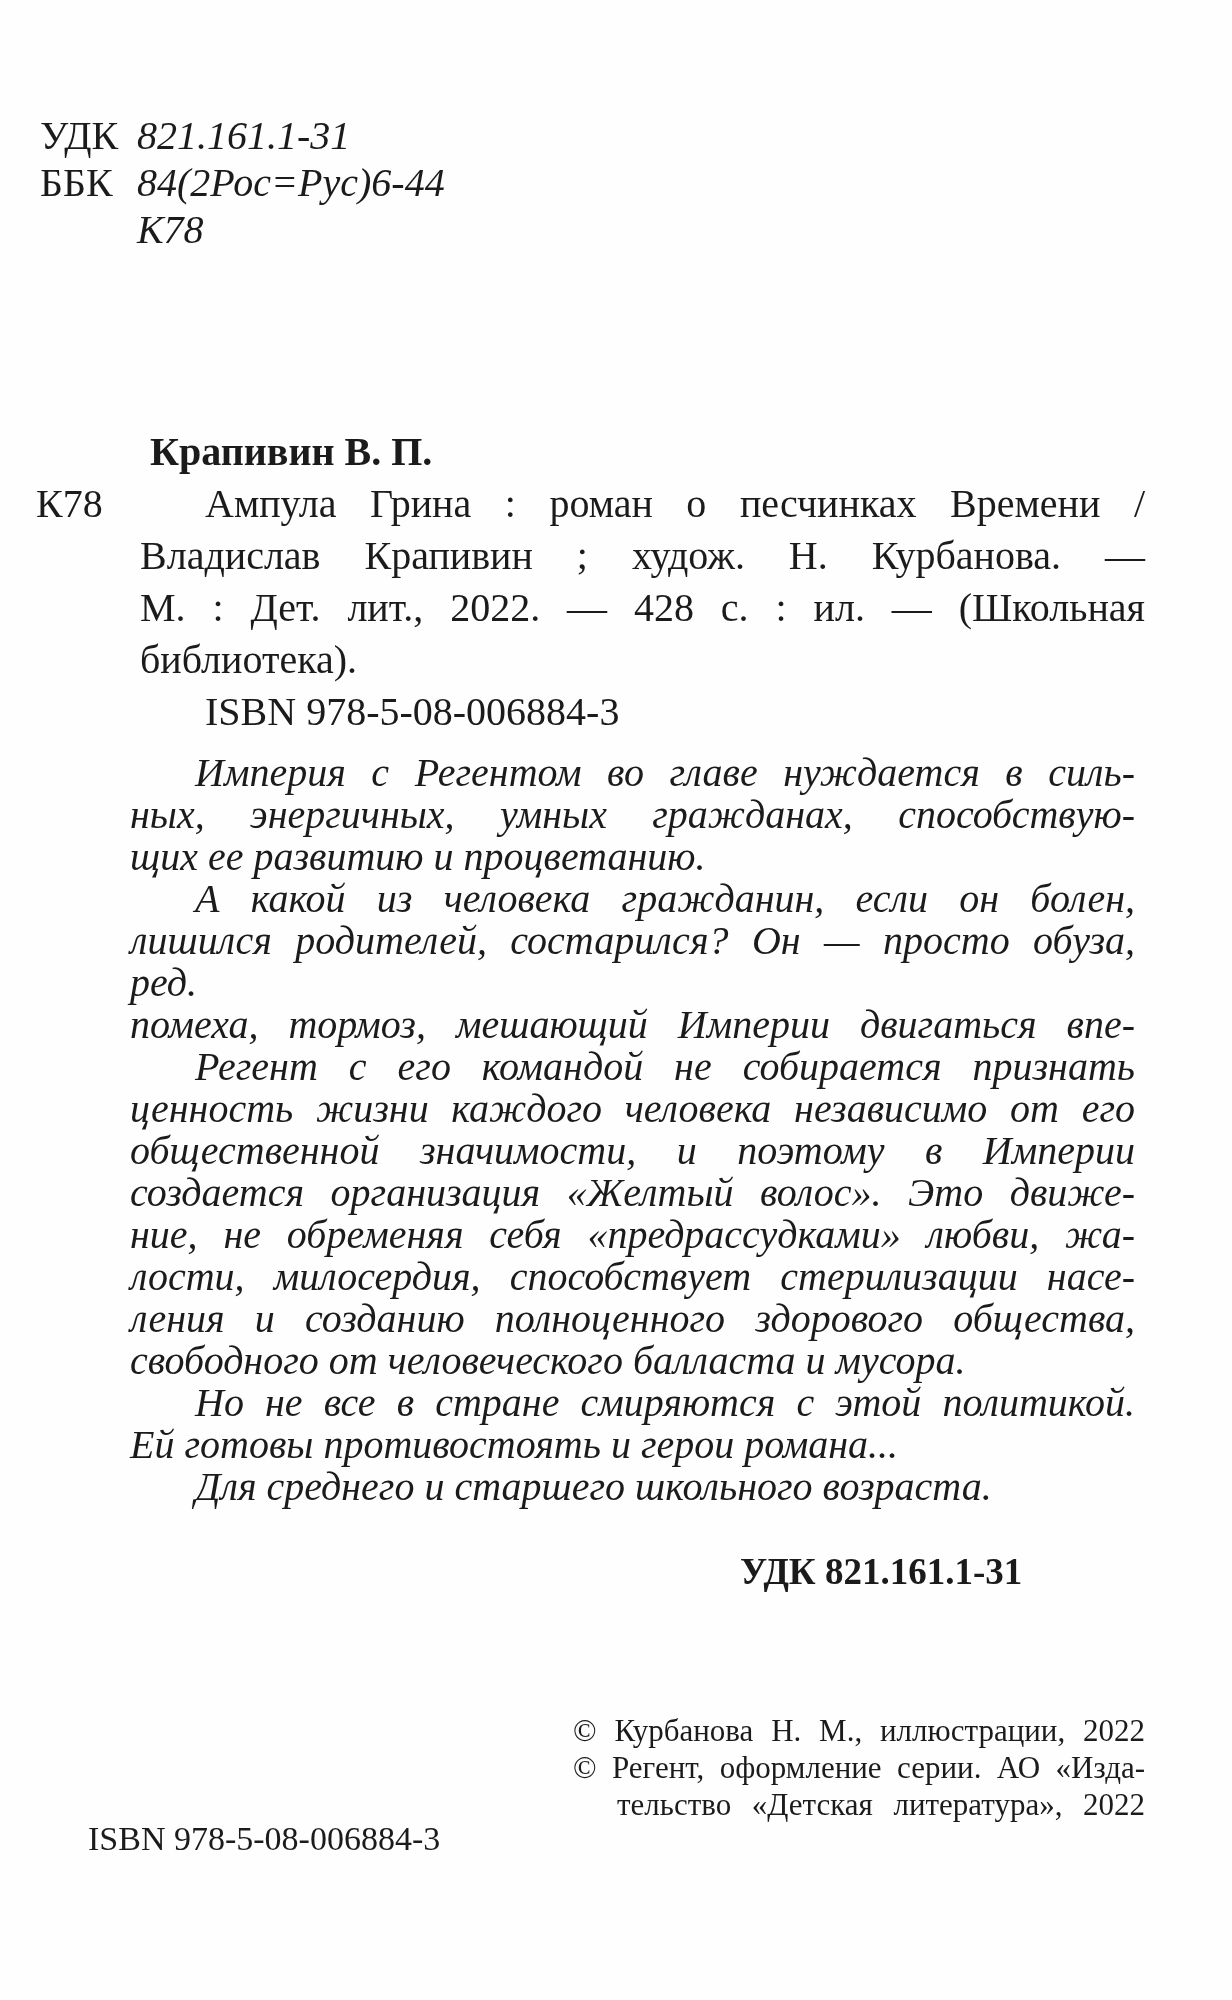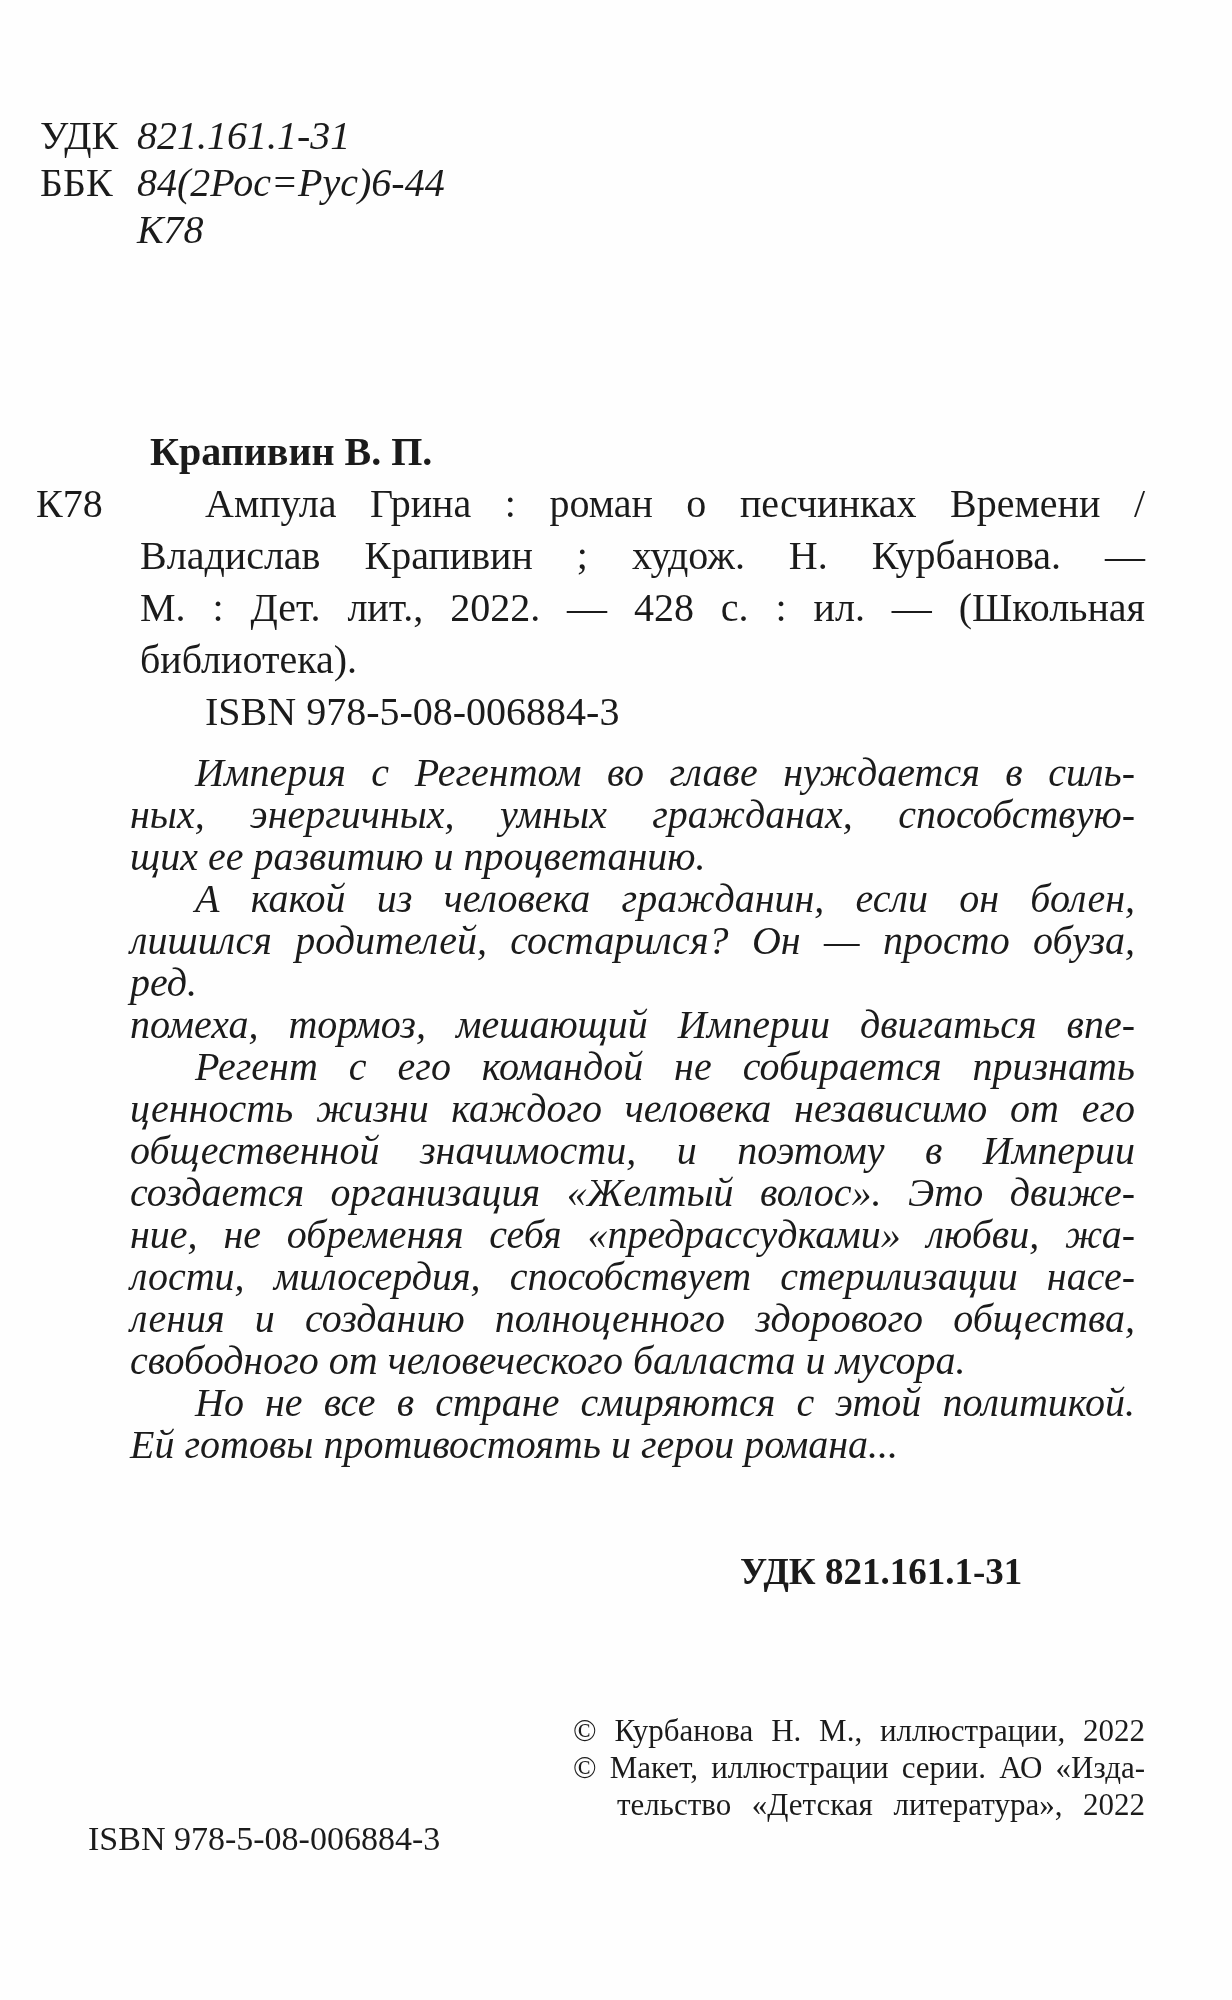--- a/index.html
+++ b/index.html
@@ -99,27 +99,28 @@
     <div class="row j ind">Регент с его командой не собирается признать</div>
     <div class="row j">ценность жизни каждого человека независимо от его</div>
     <div class="row j">общественной значимости, и поэтому в Империи</div>
     <div class="row j">создается организация «Желтый волос». Это движе-</div>
     <div class="row j">ние, не обременяя себя «предрассудками» любви, жа-</div>
     <div class="row j">лости, милосердия, способствует стерилизации насе-</div>
     <div class="row j">ления и созданию полноценного здорового общества,</div>
     <div class="row">свободного от человеческого балласта и мусора.</div>
     <div class="row j ind">Но не все в стране смиряются с этой политикой.</div>
     <div class="row">Ей готовы противостоять и герои романа...</div>
+    <div class="row ind">Для среднего и старшего школьного возраста.</div>
   </div>
 
   <div class="codes-bold">
     <div>УДК 821.161.1-31</div>
   </div>
 
   <div class="copyright">
     <div class="j">© Курбанова Н. М., иллюстрации, 2022</div>
-    <div class="j">© Макет, иллюстрации серии. АО «Изда-</div>
+    <div class="j">© Регент, оформление серии. АО «Изда-</div>
     <div class="j cont">тельство «Детская литература», 2022</div>
   </div>
 
   <div class="isbn-bottom">ISBN 978-5-08-006884-3</div>
 
 </div>
 
 </body></html>

